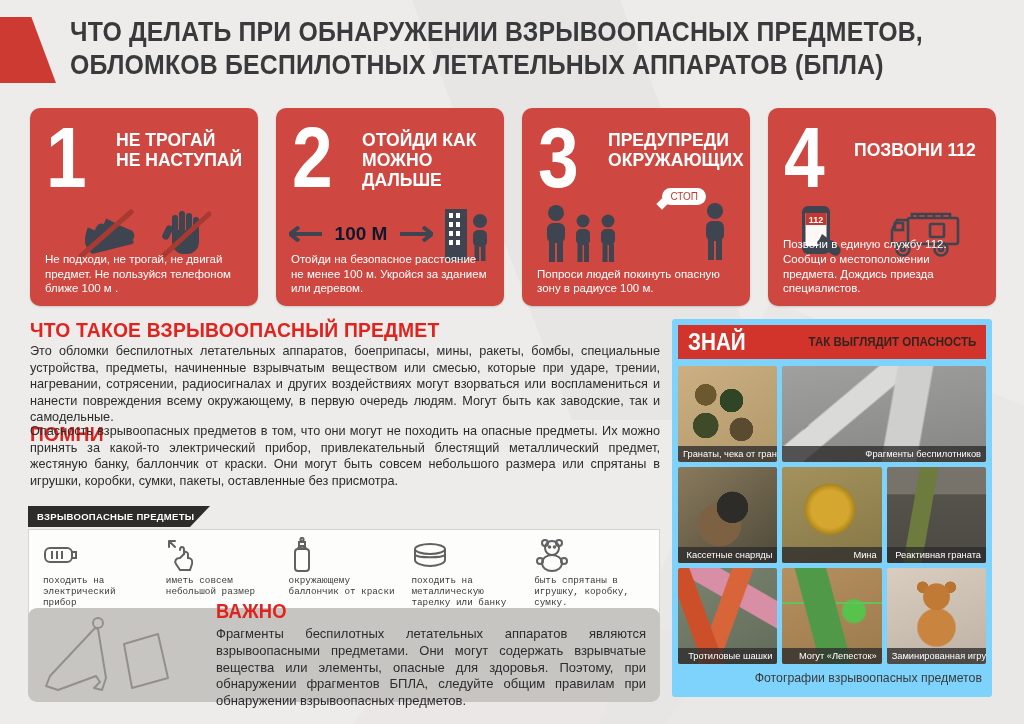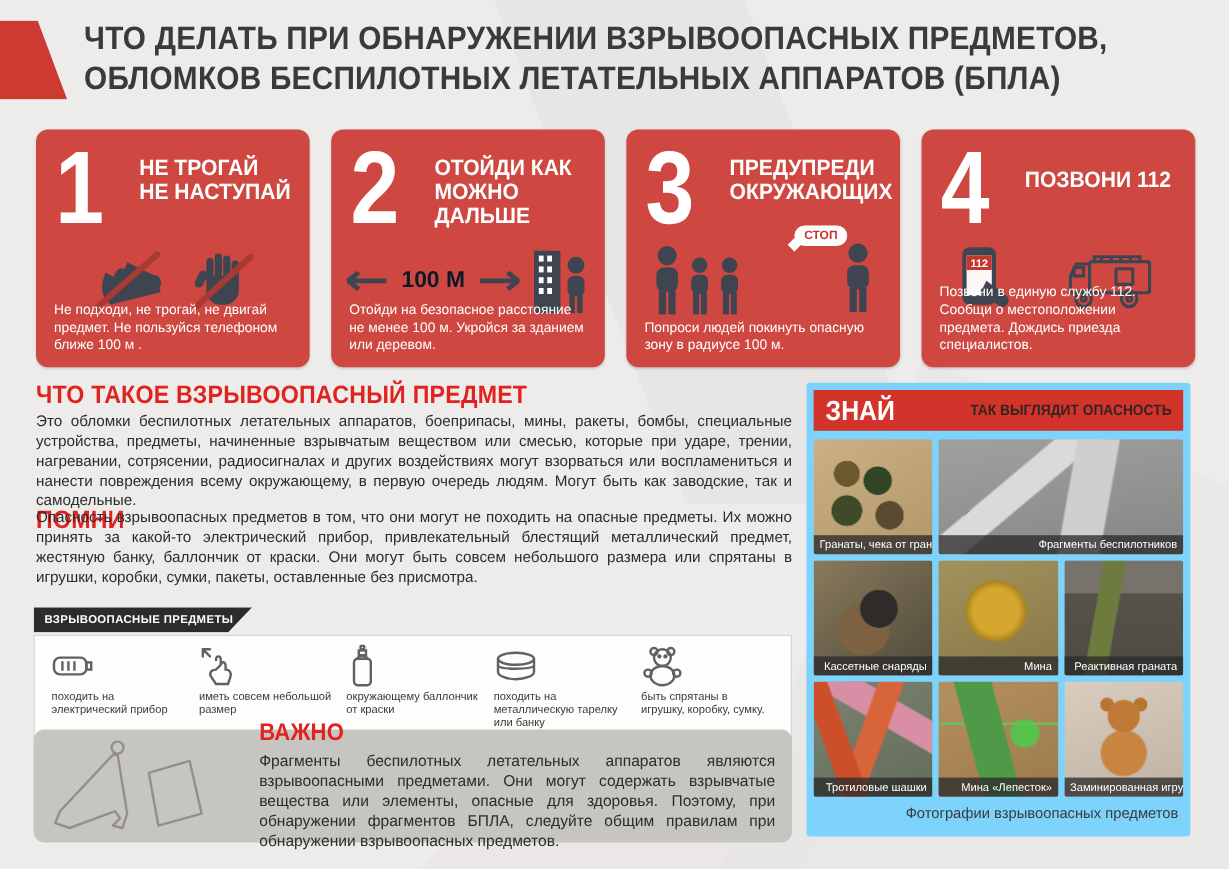--- a/index.html
+++ b/index.html
@@ -28,38 +28,38 @@
        line-height:1;letter-spacing:-3px;transform:scaleX(.85);transform-origin:left top;}
   .card-title{position:absolute;left:86px;top:22px;right:8px;font-size:18.5px;
        font-weight:bold;line-height:1.08;transform:scaleX(.95);transform-origin:left top;}
   .card-title.v-mid{top:32px;}
   .card-art{position:absolute;left:10px;right:10px;top:92px;height:68px;
        display:flex;align-items:center;justify-content:center;gap:26px;}
   .card-desc{position:absolute;left:15px;right:12px;bottom:10px;font-size:11.5px;
        line-height:1.28;}
   .dist-label{font-size:19px;font-weight:bold;color:#0f172a;margin:0 6px;}
   .stop-bubble{position:absolute;right:24px;top:-14px;background:#fff;color:#c3372f;
-       font-size:10px;font-weight:bold;padding:3px 8px;border-radius:10px;margin-left:36px;}
+       font-size:10px;font-weight:normal;padding:3px 8px;border-radius:10px;margin-left:36px;}
   .stop-bubble:after{content:"";position:absolute;left:-4px;bottom:-3px;width:8px;height:8px;
        background:#fff;transform:rotate(45deg);}
 
   
   .sec-heading{position:absolute;left:30px;font-size:21px;font-weight:bold;color:#e0231f;
        transform:scaleX(.92);transform-origin:left top;letter-spacing:.2px;}
   .sec-body{position:absolute;left:30px;width:630px;font-size:12.7px;line-height:1.3;
        color:#2c2c2c;text-align:justify;}
   #what-h{top:318px;} #what-b{top:343px;}
   #rem-h{top:422px;}  #rem-b{top:423px;}
 
   #may-banner{position:absolute;left:28px;top:506px;width:182px;height:21px;background:#2d2c2a;
        clip-path:polygon(0 0,100% 0,89% 100%,0 100%);color:#fff;font-size:9.5px;
        font-weight:bold;line-height:21px;padding-left:9px;box-sizing:border-box;
        letter-spacing:.3px;}
   #may-box{position:absolute;left:28px;top:529px;width:632px;height:90px;background:#fdfdfc;
-       border:1px solid #d7d5d2;box-sizing:border-box;display:flex;padding:7px 8px 4px;}
+       border:1px solid #d7d5d2;box-sizing:border-box;display:flex;padding:7px 8px 4px;font-family:Liberation Mono, monospace;}
   .may-item{flex:1;display:flex;flex-direction:column;align-items:flex-start;padding:0 6px;}
   .may-icon{height:36px;display:flex;align-items:center;}
   .may-label{font-size:9.3px;line-height:1.2;color:#3a3a3a;margin-top:2px;}
 
   #imp-box{position:absolute;left:28px;top:608px;width:632px;height:94px;background:#c7c5c2;
        border-radius:9px;box-sizing:border-box;display:flex;align-items:center;
        padding:8px 14px 8px 8px;gap:12px;}
   #imp-text-col{flex:1;}
   #imp-h{position:static;margin:0 0 3px 0;font-size:20px;}
   #imp-b{position:static;width:auto;font-size:13px;line-height:1.28;}
@@ -372,20 +372,20 @@
     <div class="photo ph4">
       <div class="photo-label">Мина</div>
     </div>
     <div class="photo ph5">
       <div class="photo-label">Реактивная граната</div>
     </div>
     <div class="photo ph6">
       <div class="photo-label">Тротиловые шашки</div>
     </div>
     <div class="photo ph7">
-      <div class="photo-label">Мина «Лепесток»</div>
+      <div class="photo-label">Могут «Лепесток»</div>
     </div>
     <div class="photo ph8">
       <div class="photo-label">Заминированная игрушка</div>
     </div>
   </div>
   <div id="danger-caption">Фотографии взрывоопасных предметов</div>
 </div>
 
 </body></html>

